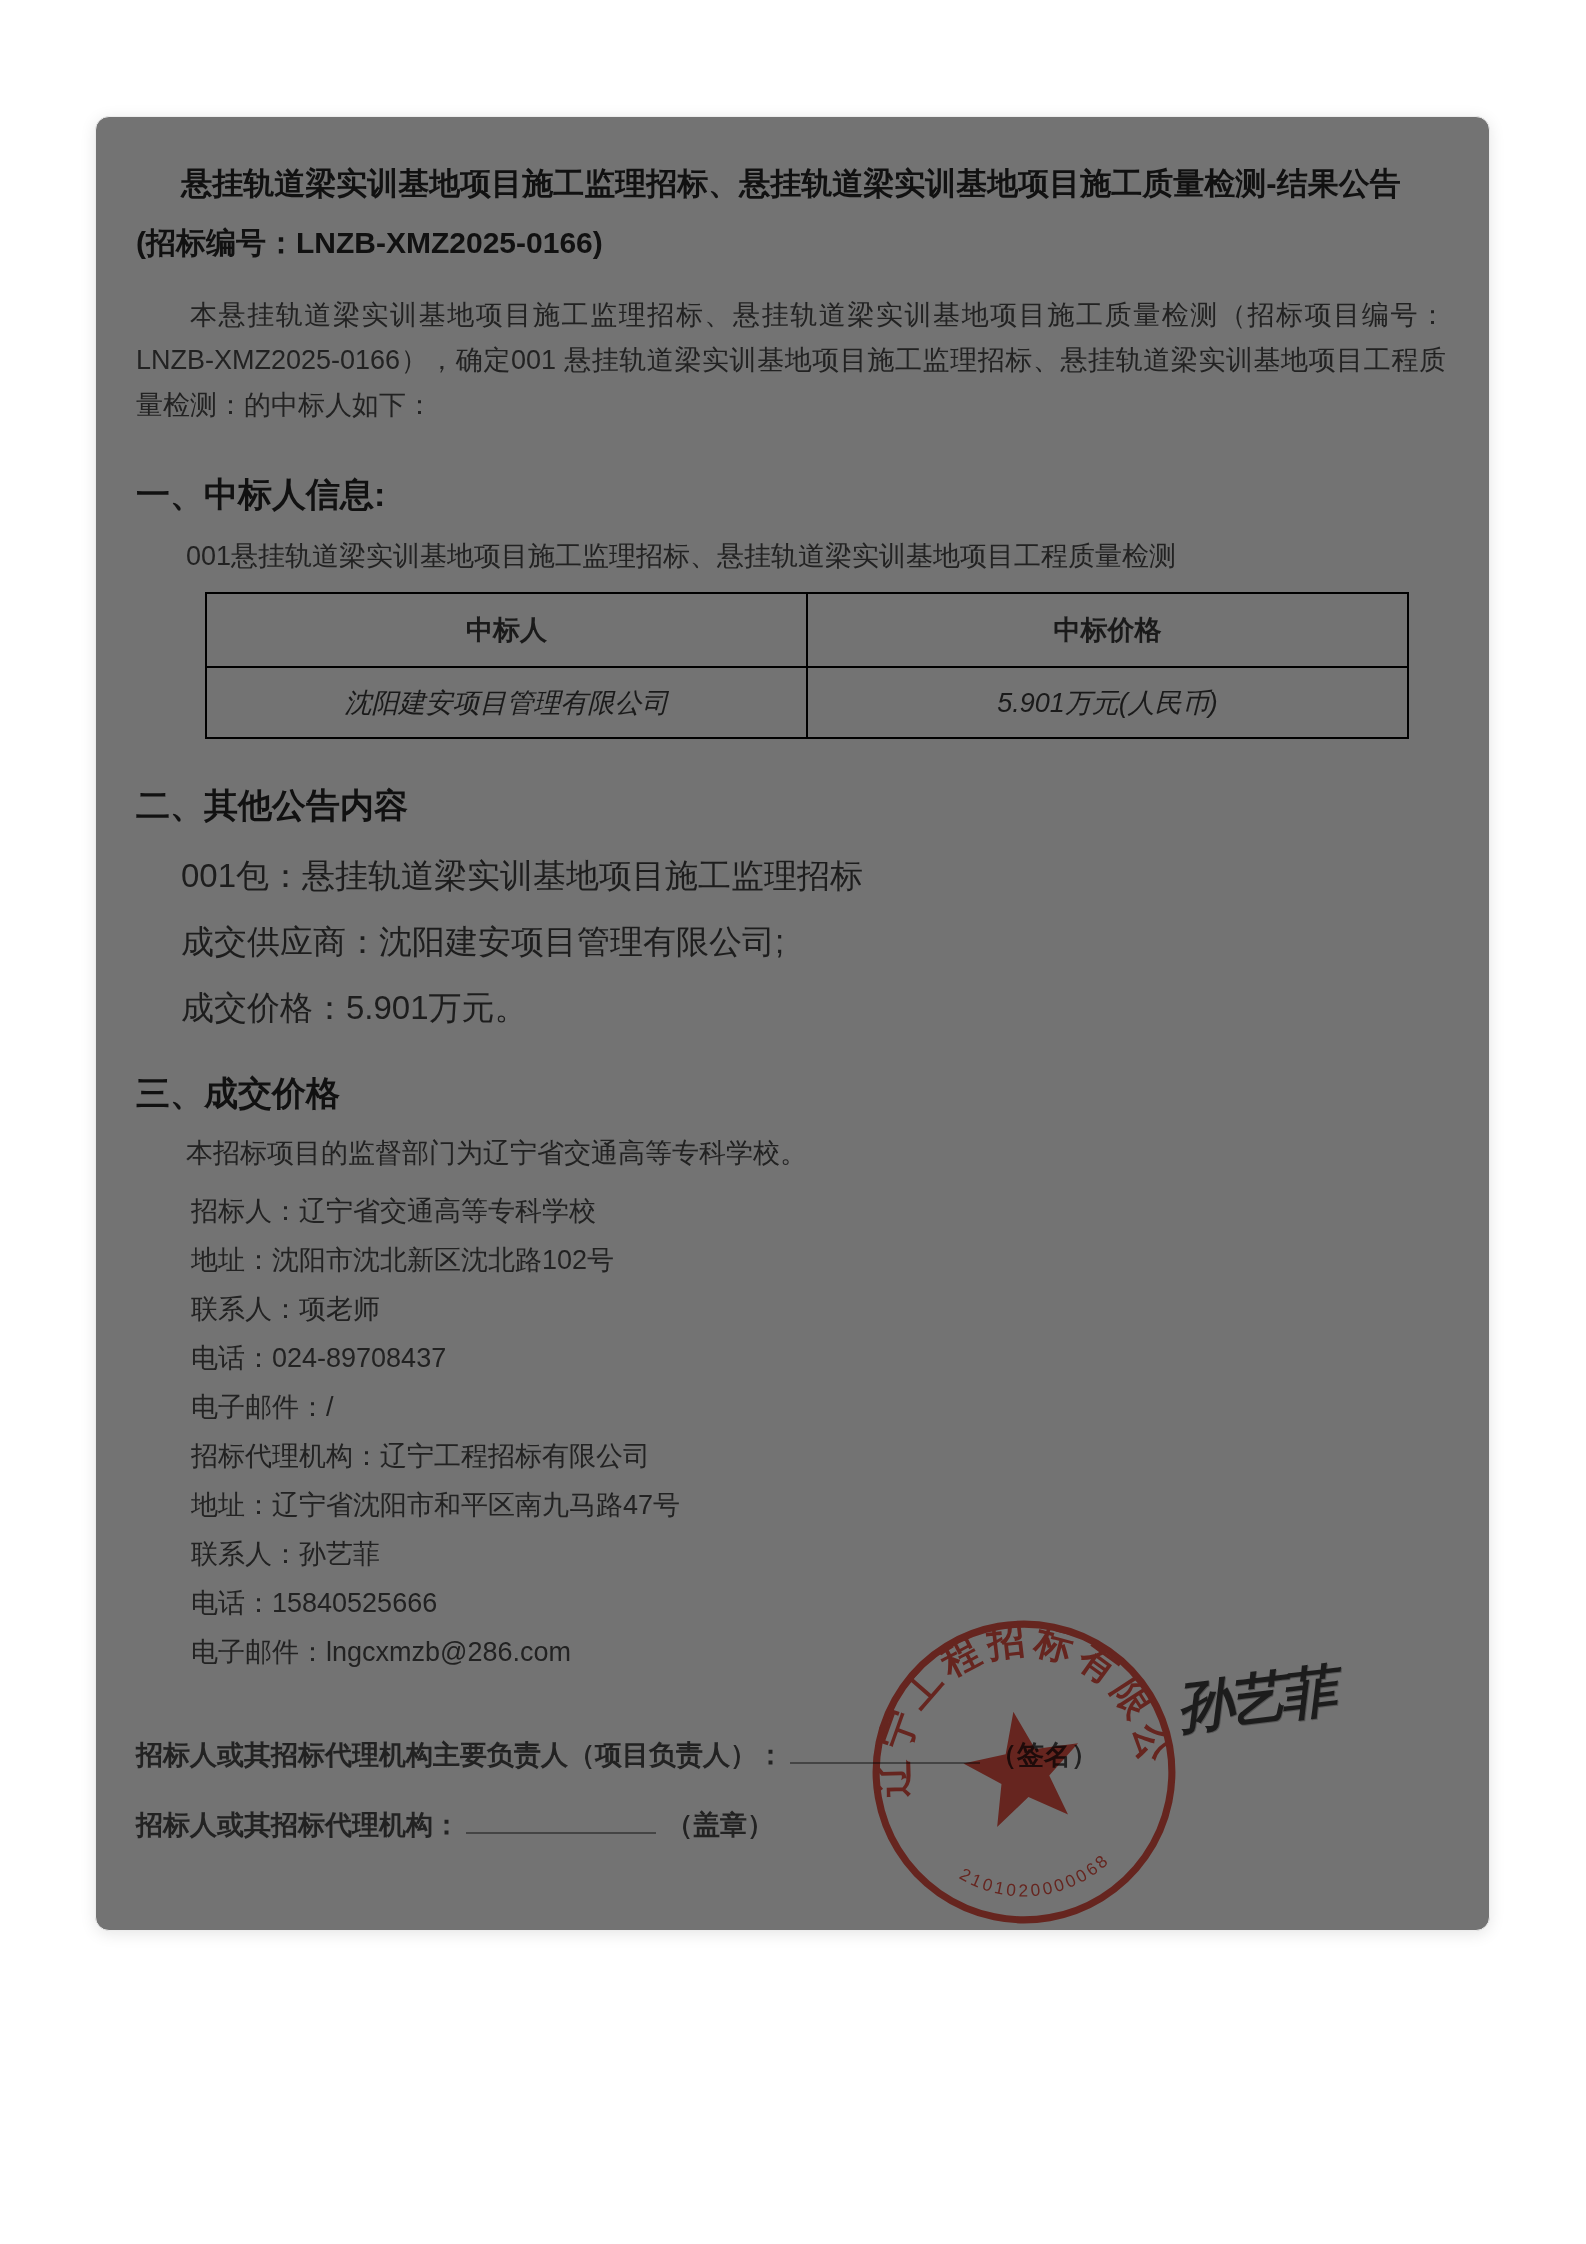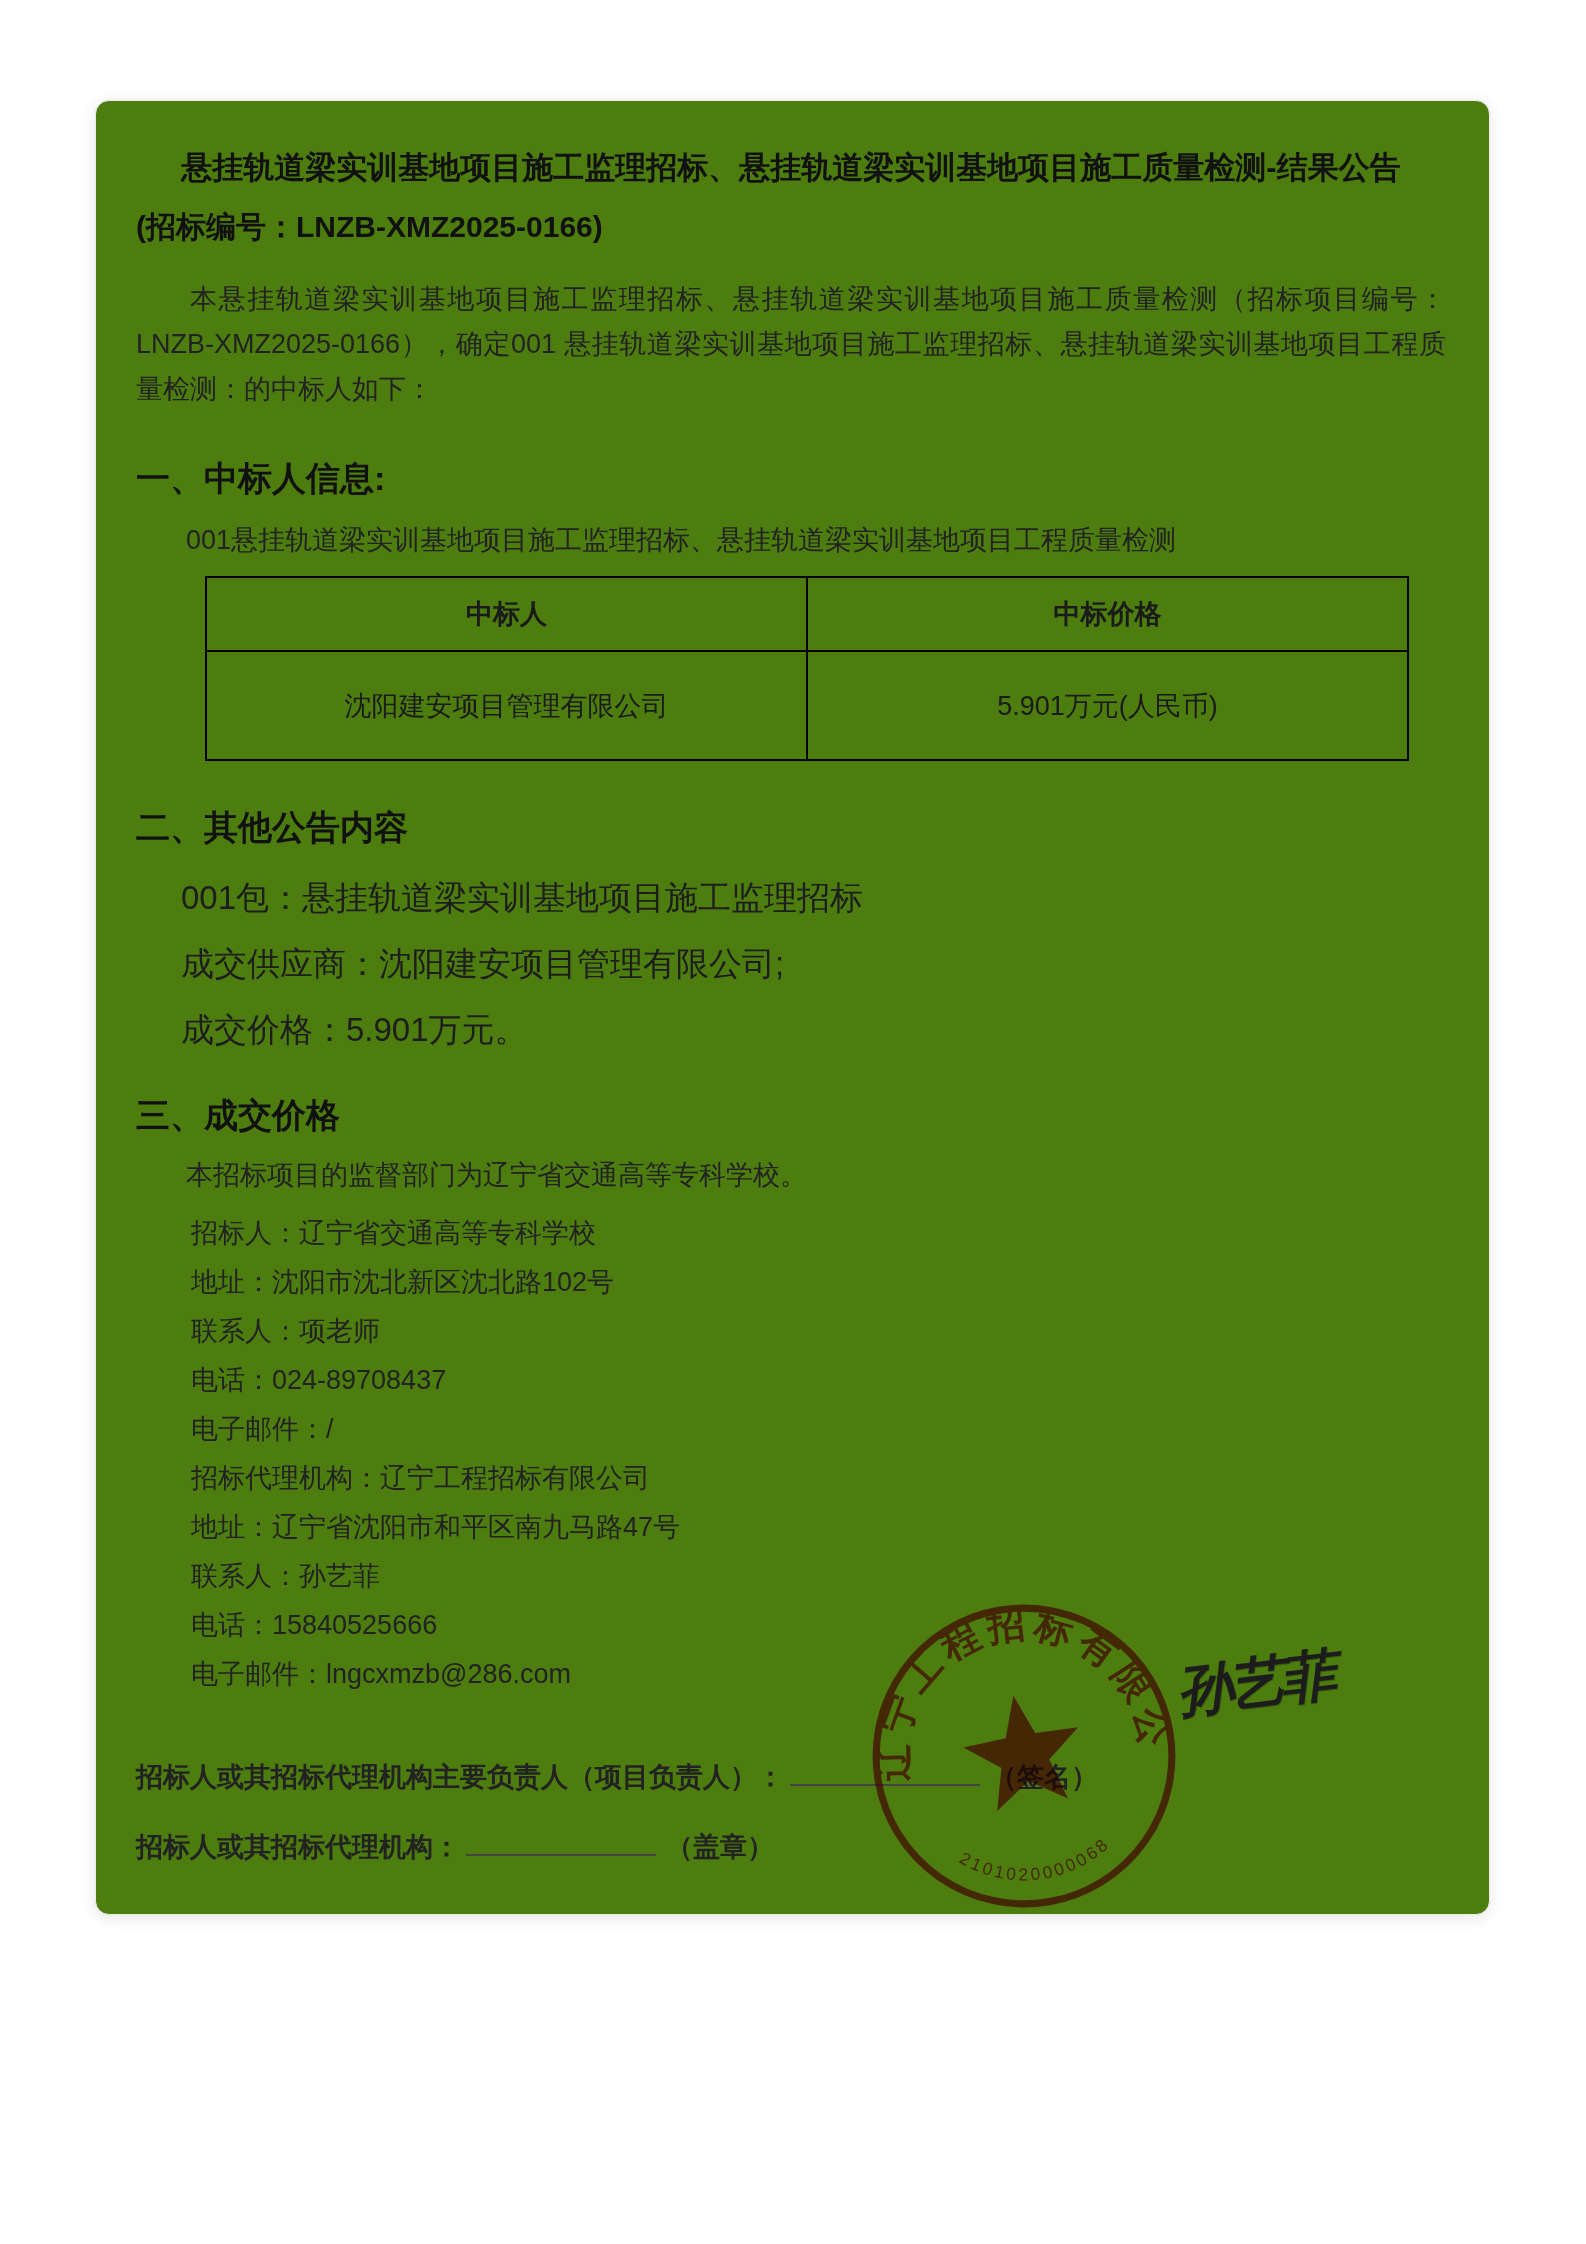--- a/index.html
+++ b/index.html
@@ -7,24 +7,24 @@
   body {
     width: 1586px;
     height: 2244px;
     position: relative;
     font-family: "Liberation Sans", sans-serif;
     color: #1f1f1f;
   }
   .card {
     position: absolute;
     left: 95px;
-    top: 100px;
+    top: 116px;
     width: 1395px;
     min-height: 1815px;
-    background: #4d7c0f;
+    background: #737373;
     border: 1px solid #ececec;
     border-radius: 14px;
     box-shadow: 0 3px 16px rgba(0,0,0,0.10);
     padding: 24px 43px 40px 40px;
   }
   .doc-title {
     margin-top: 20px;
     text-align: center;
     font-size: 31px;
     font-weight: bold;
@@ -66,21 +66,21 @@
     border-collapse: collapse;
   }
   table.winner-table th, table.winner-table td {
     border: 2px solid #000;
     text-align: center;
     vertical-align: middle;
     font-size: 27px;
     color: #1a1a1a;
   }
   table.winner-table th { height: 74px; font-weight: bold; }
-  table.winner-table td { height: 109px; font-weight: normal; }
+  table.winner-table td { height: 71px; font-weight: normal; font-style: italic; }
   .col-half { width: 50%; }
   .big-line {
     margin-top: 28px;
     margin-left: 45px;
     font-size: 33px;
     color: #1d1d1d;
     line-height: 38px;
   }
   .body-line {
     margin-top: 18px;

